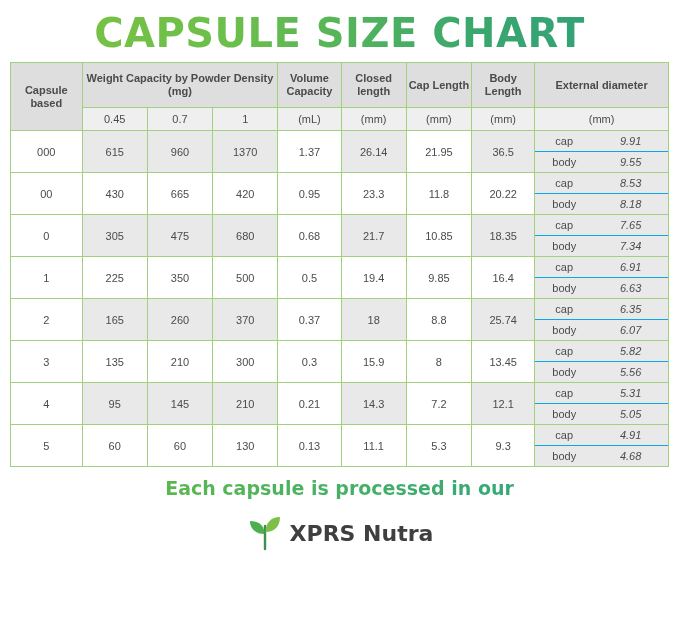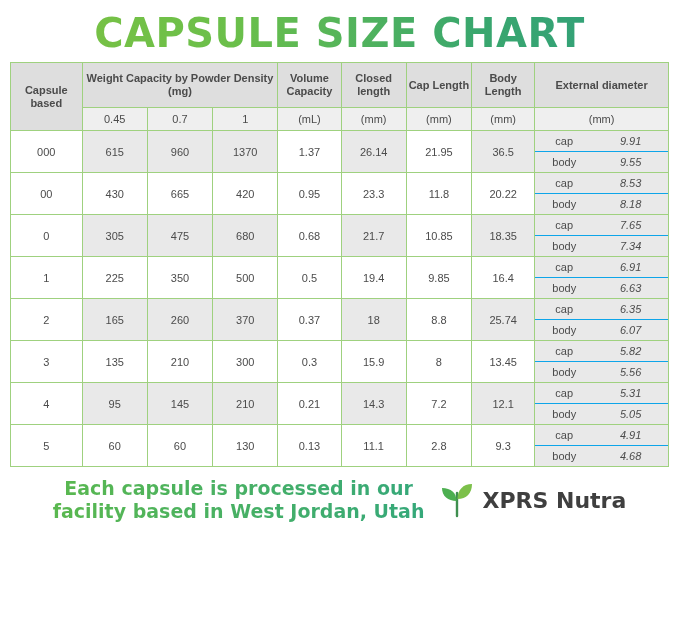--- a/index.html
+++ b/index.html
@@ -93,20 +93,21 @@
   col.c-cap{width:62px;}
   col.c-body{width:60px;}
   col.c-ext{width:127px;}
   
   .footer{
     display:flex;
     align-items:center;
     justify-content:center;
     gap:14px;
     margin-top:10px;
+    flex-direction:column;
   }
   .footer-text{
     text-align:center;
     font-size:19px;
     font-weight:bold;
     line-height:23px;
     font-family:"DejaVu Sans", sans-serif;
     background:linear-gradient(90deg,#5ab84f 0%,#35a87a 100%);
     -webkit-background-clip:text;
     background-clip:text;
@@ -348,21 +349,21 @@
         </td>
       </tr>
 
       <tr class="bodyrow">
         <td class="plain">5</td>
         <td class="plain">60</td>
         <td class="plain">60</td>
         <td class="plain">130</td>
         <td class="plain">0.13</td>
         <td class="plain">11.1</td>
-        <td class="plain">2.8</td>
+        <td class="plain">5.3</td>
         <td class="plain">9.3</td>
         <td class="ext-cell plain">
           <table class="ext-table">
             <tbody>
                 <tr class="ext-row-top">
               <td class="ext-label shaded">cap</td>
               <td class="ext-val shaded">4.91</td>
             </tr>
             <tr>
               <td class="ext-label shaded">body</td>
@@ -372,21 +373,20 @@
             </table>
         </td>
       </tr>
 
     </tbody>
   </table>
 
   <div class="footer">
     <div class="footer-text">
       <div>Each capsule is processed in our</div>
-      <div>facility based in West Jordan, Utah</div>
     </div>
     <div class="brand">
       <span class="leaf-icon">
         <svg width="38" height="38" viewBox="0 0 38 38" xmlns="http://www.w3.org/2000/svg">
           <path d="M19 35 C19 22 19 16 19 12" stroke="#3f8f4f" stroke-width="2.4" fill="none" stroke-linecap="round"></path>
           <path d="M18.5 20 C10 20 4 15 4 7 C13 7 18.5 12 18.5 20 Z" fill="#4caf50"></path>
           <path d="M19.5 18 C19.5 9 25 3 34 3 C34 12 28.5 18 19.5 18 Z" fill="#7cc04a"></path>
         </svg>
       </span>
       <span class="brand-name">XPRS Nutra</span>

